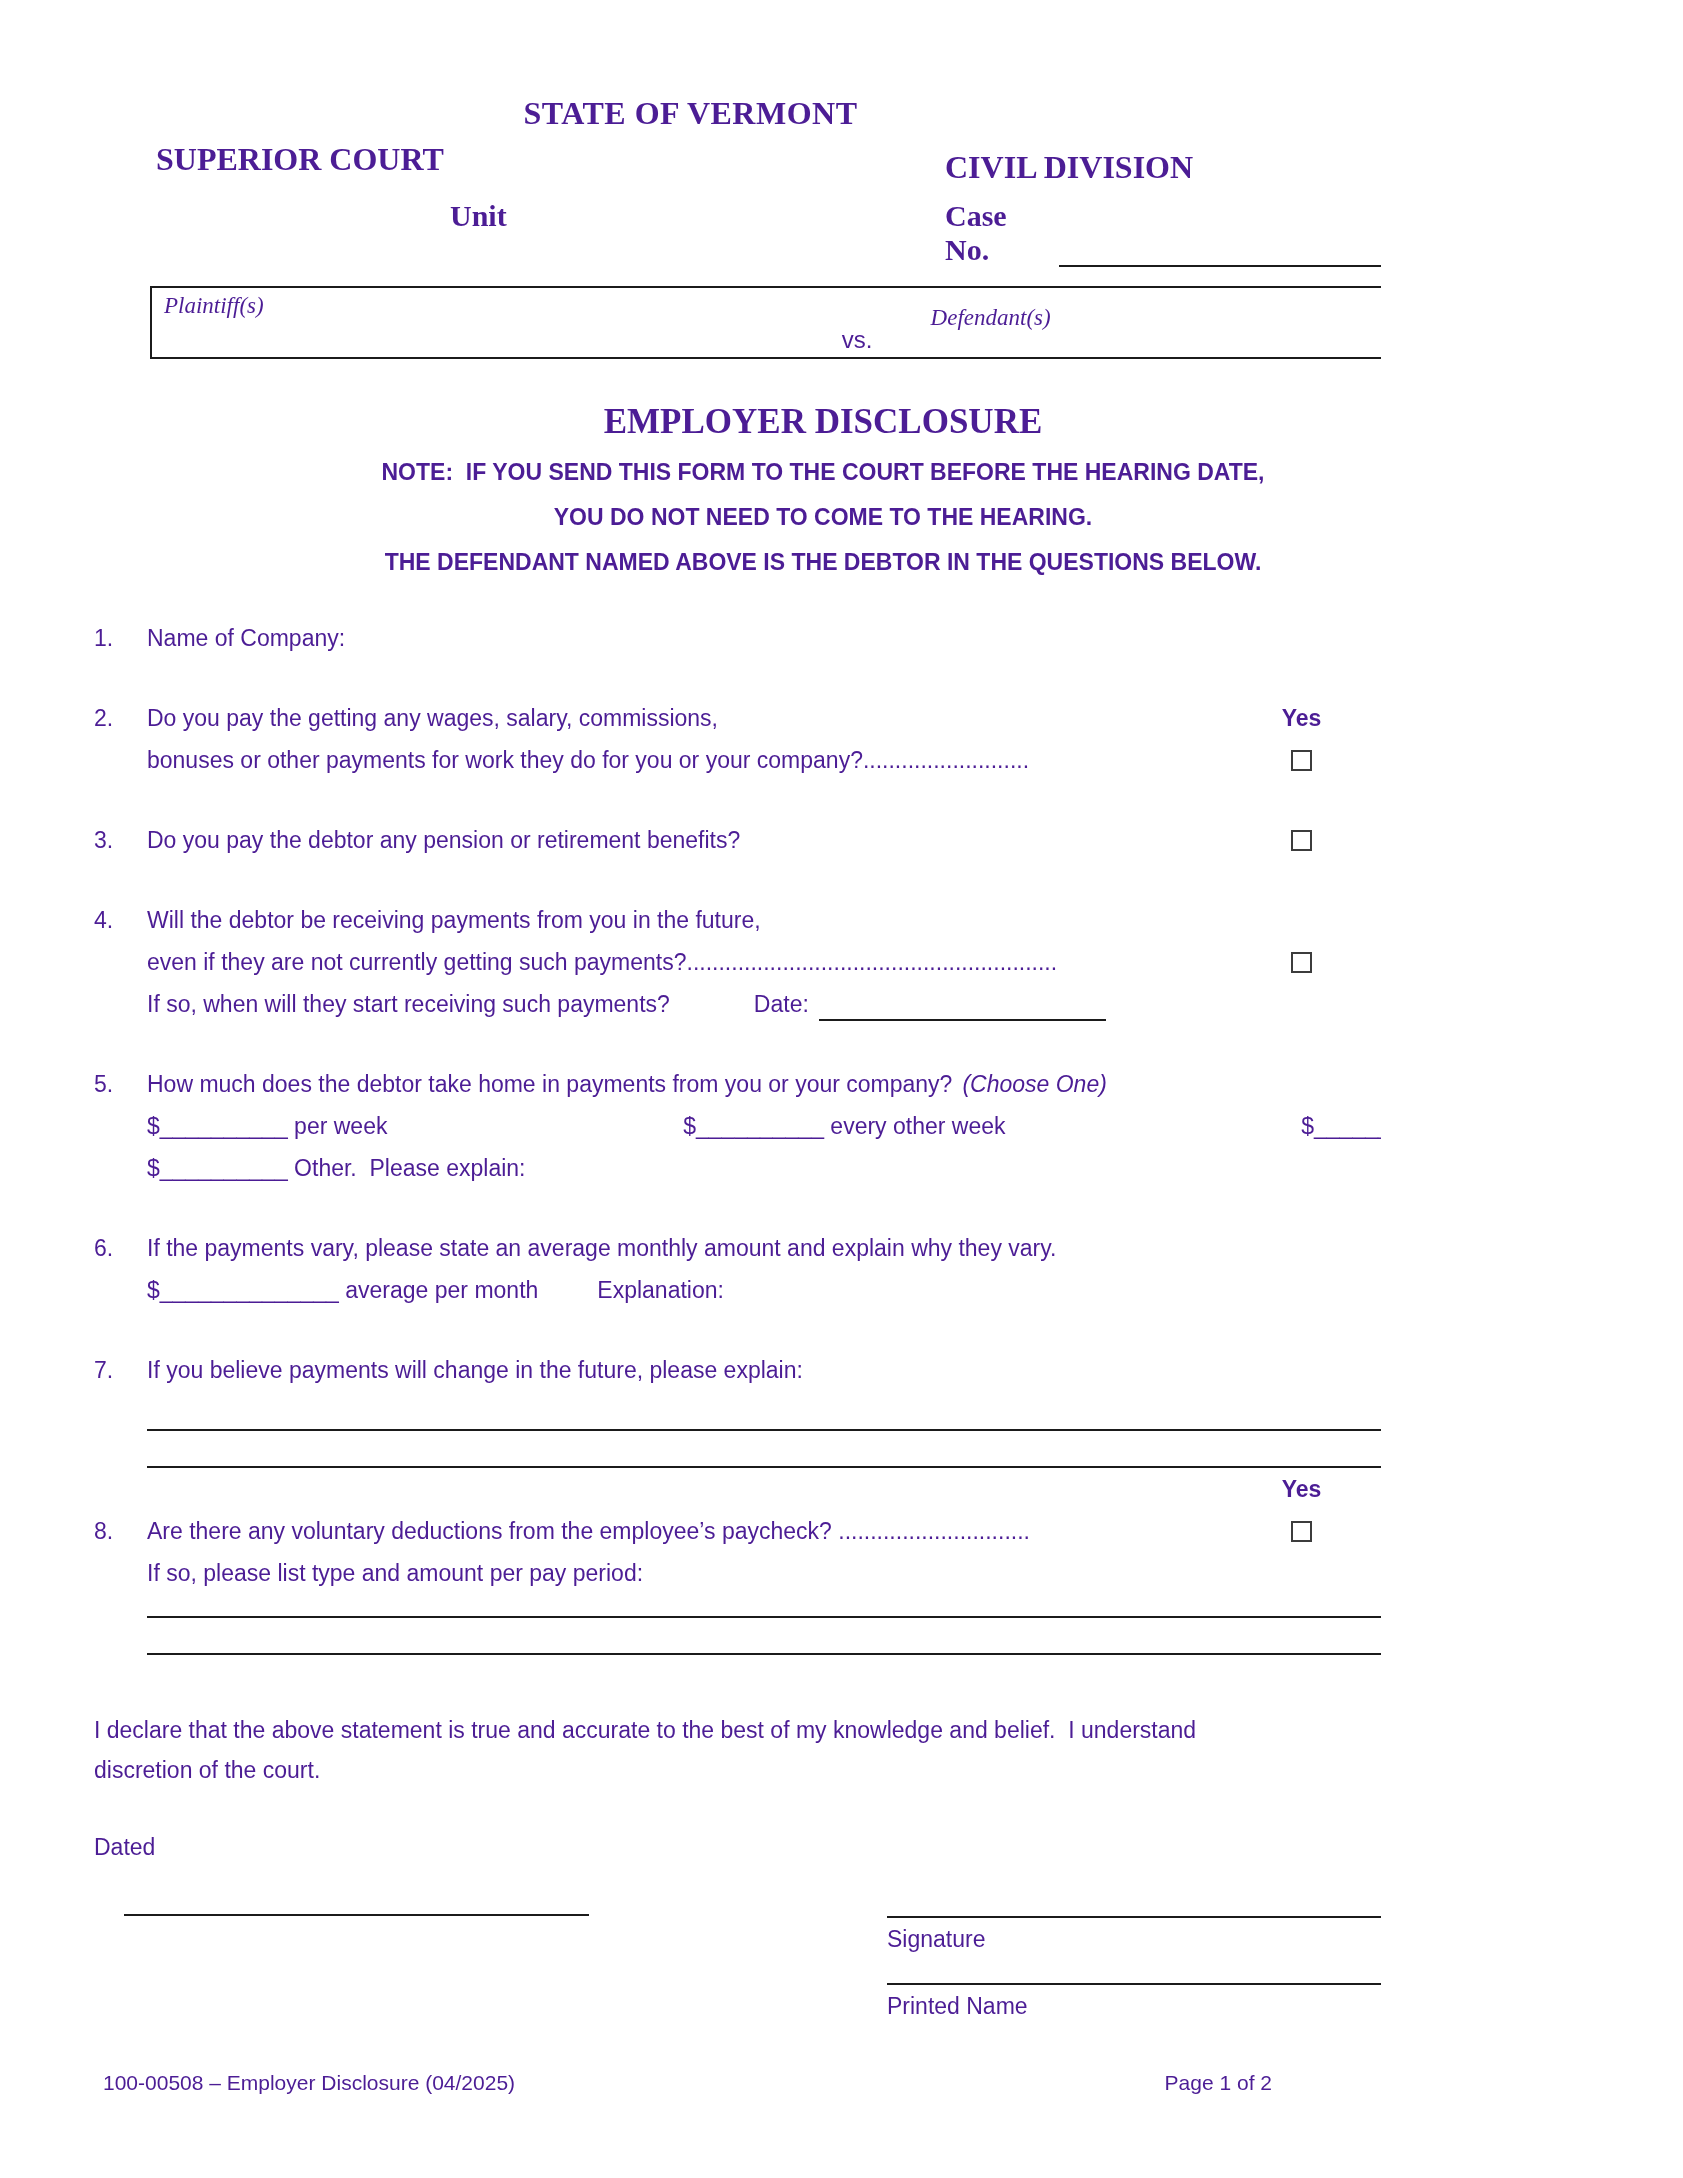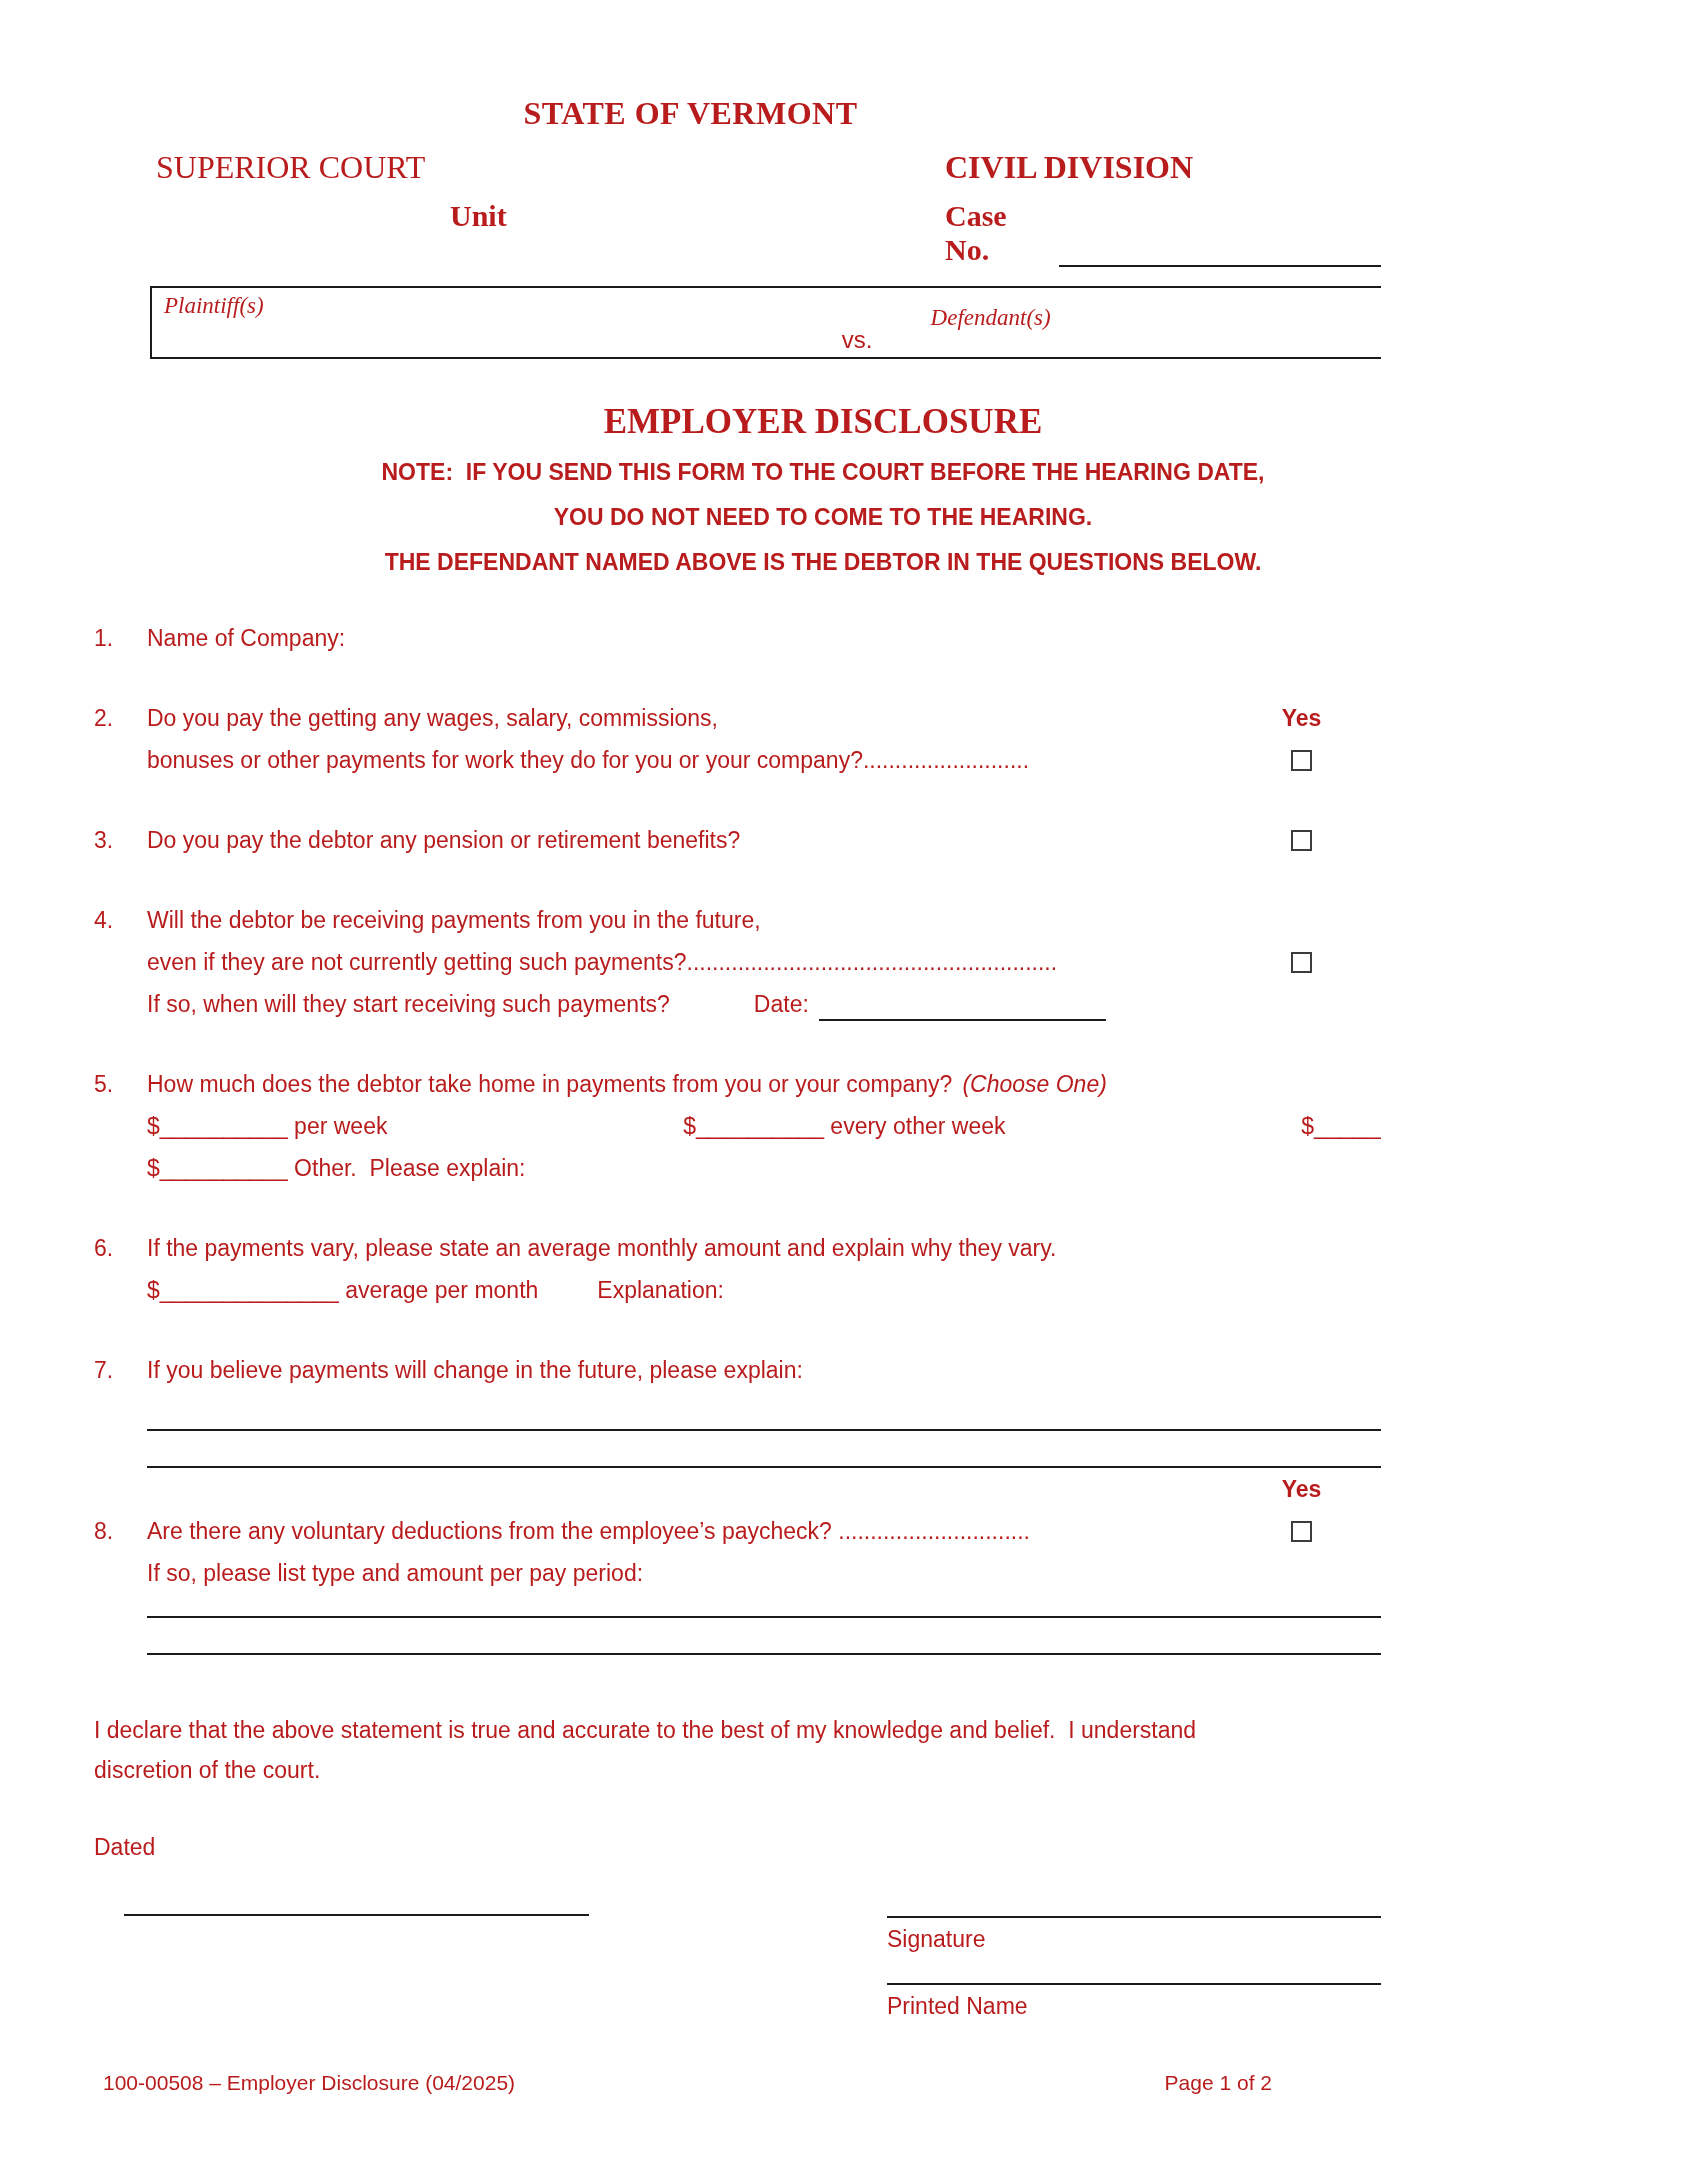--- a/index.html
+++ b/index.html
@@ -4,30 +4,30 @@
 <style>
   * { box-sizing: border-box; }
   html, body { margin: 0; padding: 0; background: #ffffff; }
   .page {
     position: relative;
     width: 1381px;
     height: 2178px;
     background: #ffffff;
     font-family: "Liberation Sans", sans-serif;
     font-size: 23px;
-    color: #b91c1c;
+    color: #4c1d95;
     overflow: hidden;
   }
   [data-bind] { white-space: pre-wrap; }
 
   
   .state    { position: absolute; top: 95px;  left: 0; width: 100%; text-align: center;
               font-family: "Liberation Serif", serif; font-weight: bold; font-size: 32px; letter-spacing: 0.5px; }
-  .court    { position: absolute; top: 149px; left: 156px;
-              font-family: "Liberation Serif", serif; font-weight: normal; font-size: 32px; }
+  .court    { position: absolute; top: 141px; left: 156px;
+              font-family: "Liberation Serif", serif; font-weight: bold; font-size: 32px; }
   .division { position: absolute; top: 149px; left: 945px;
               font-family: "Liberation Serif", serif; font-weight: bold; font-size: 32px; }
   .unit     { position: absolute; top: 199px; left: 450px;
               font-family: "Liberation Serif", serif; font-weight: bold; font-size: 30px; }
   .caseno   { position: absolute; top: 199px; left: 945px; display: flex; align-items: flex-end;
               font-family: "Liberation Serif", serif; font-weight: bold; font-size: 30px; }
   .case-blank { display: inline-block; width: 386px; height: 32px; margin-left: 12px;
               border-bottom: 2.5px solid #1b1b1b; }
 
   

